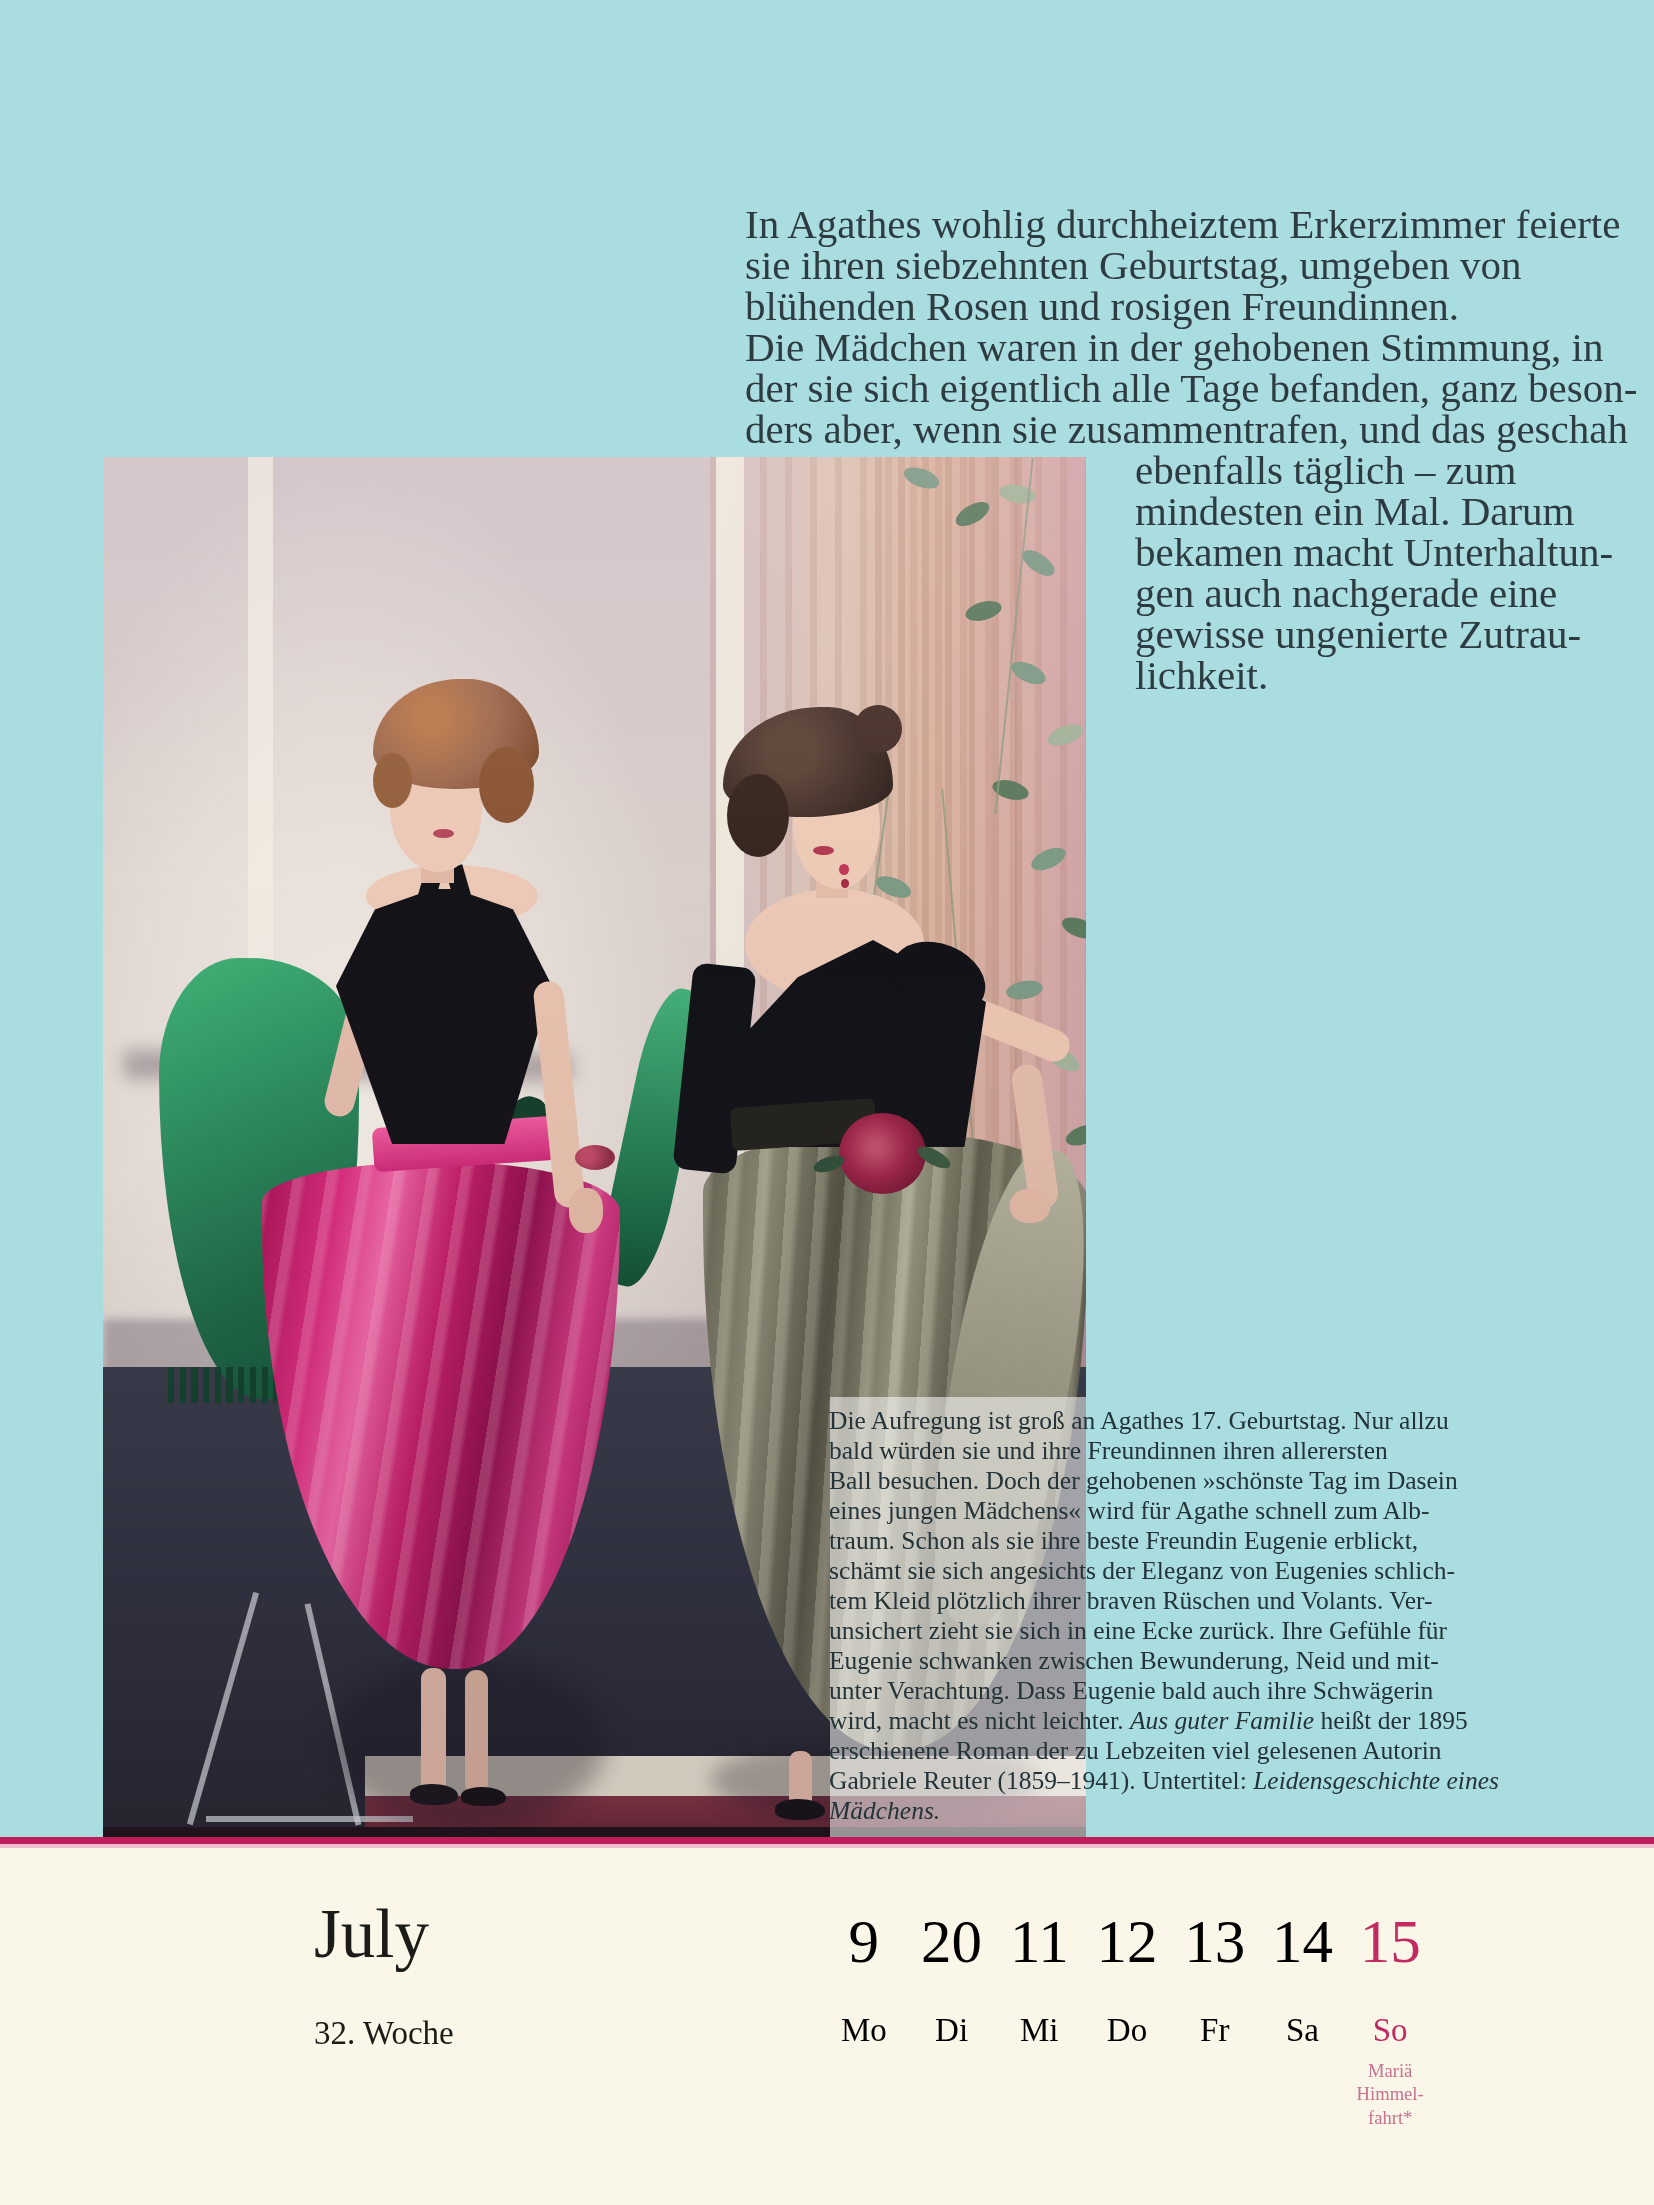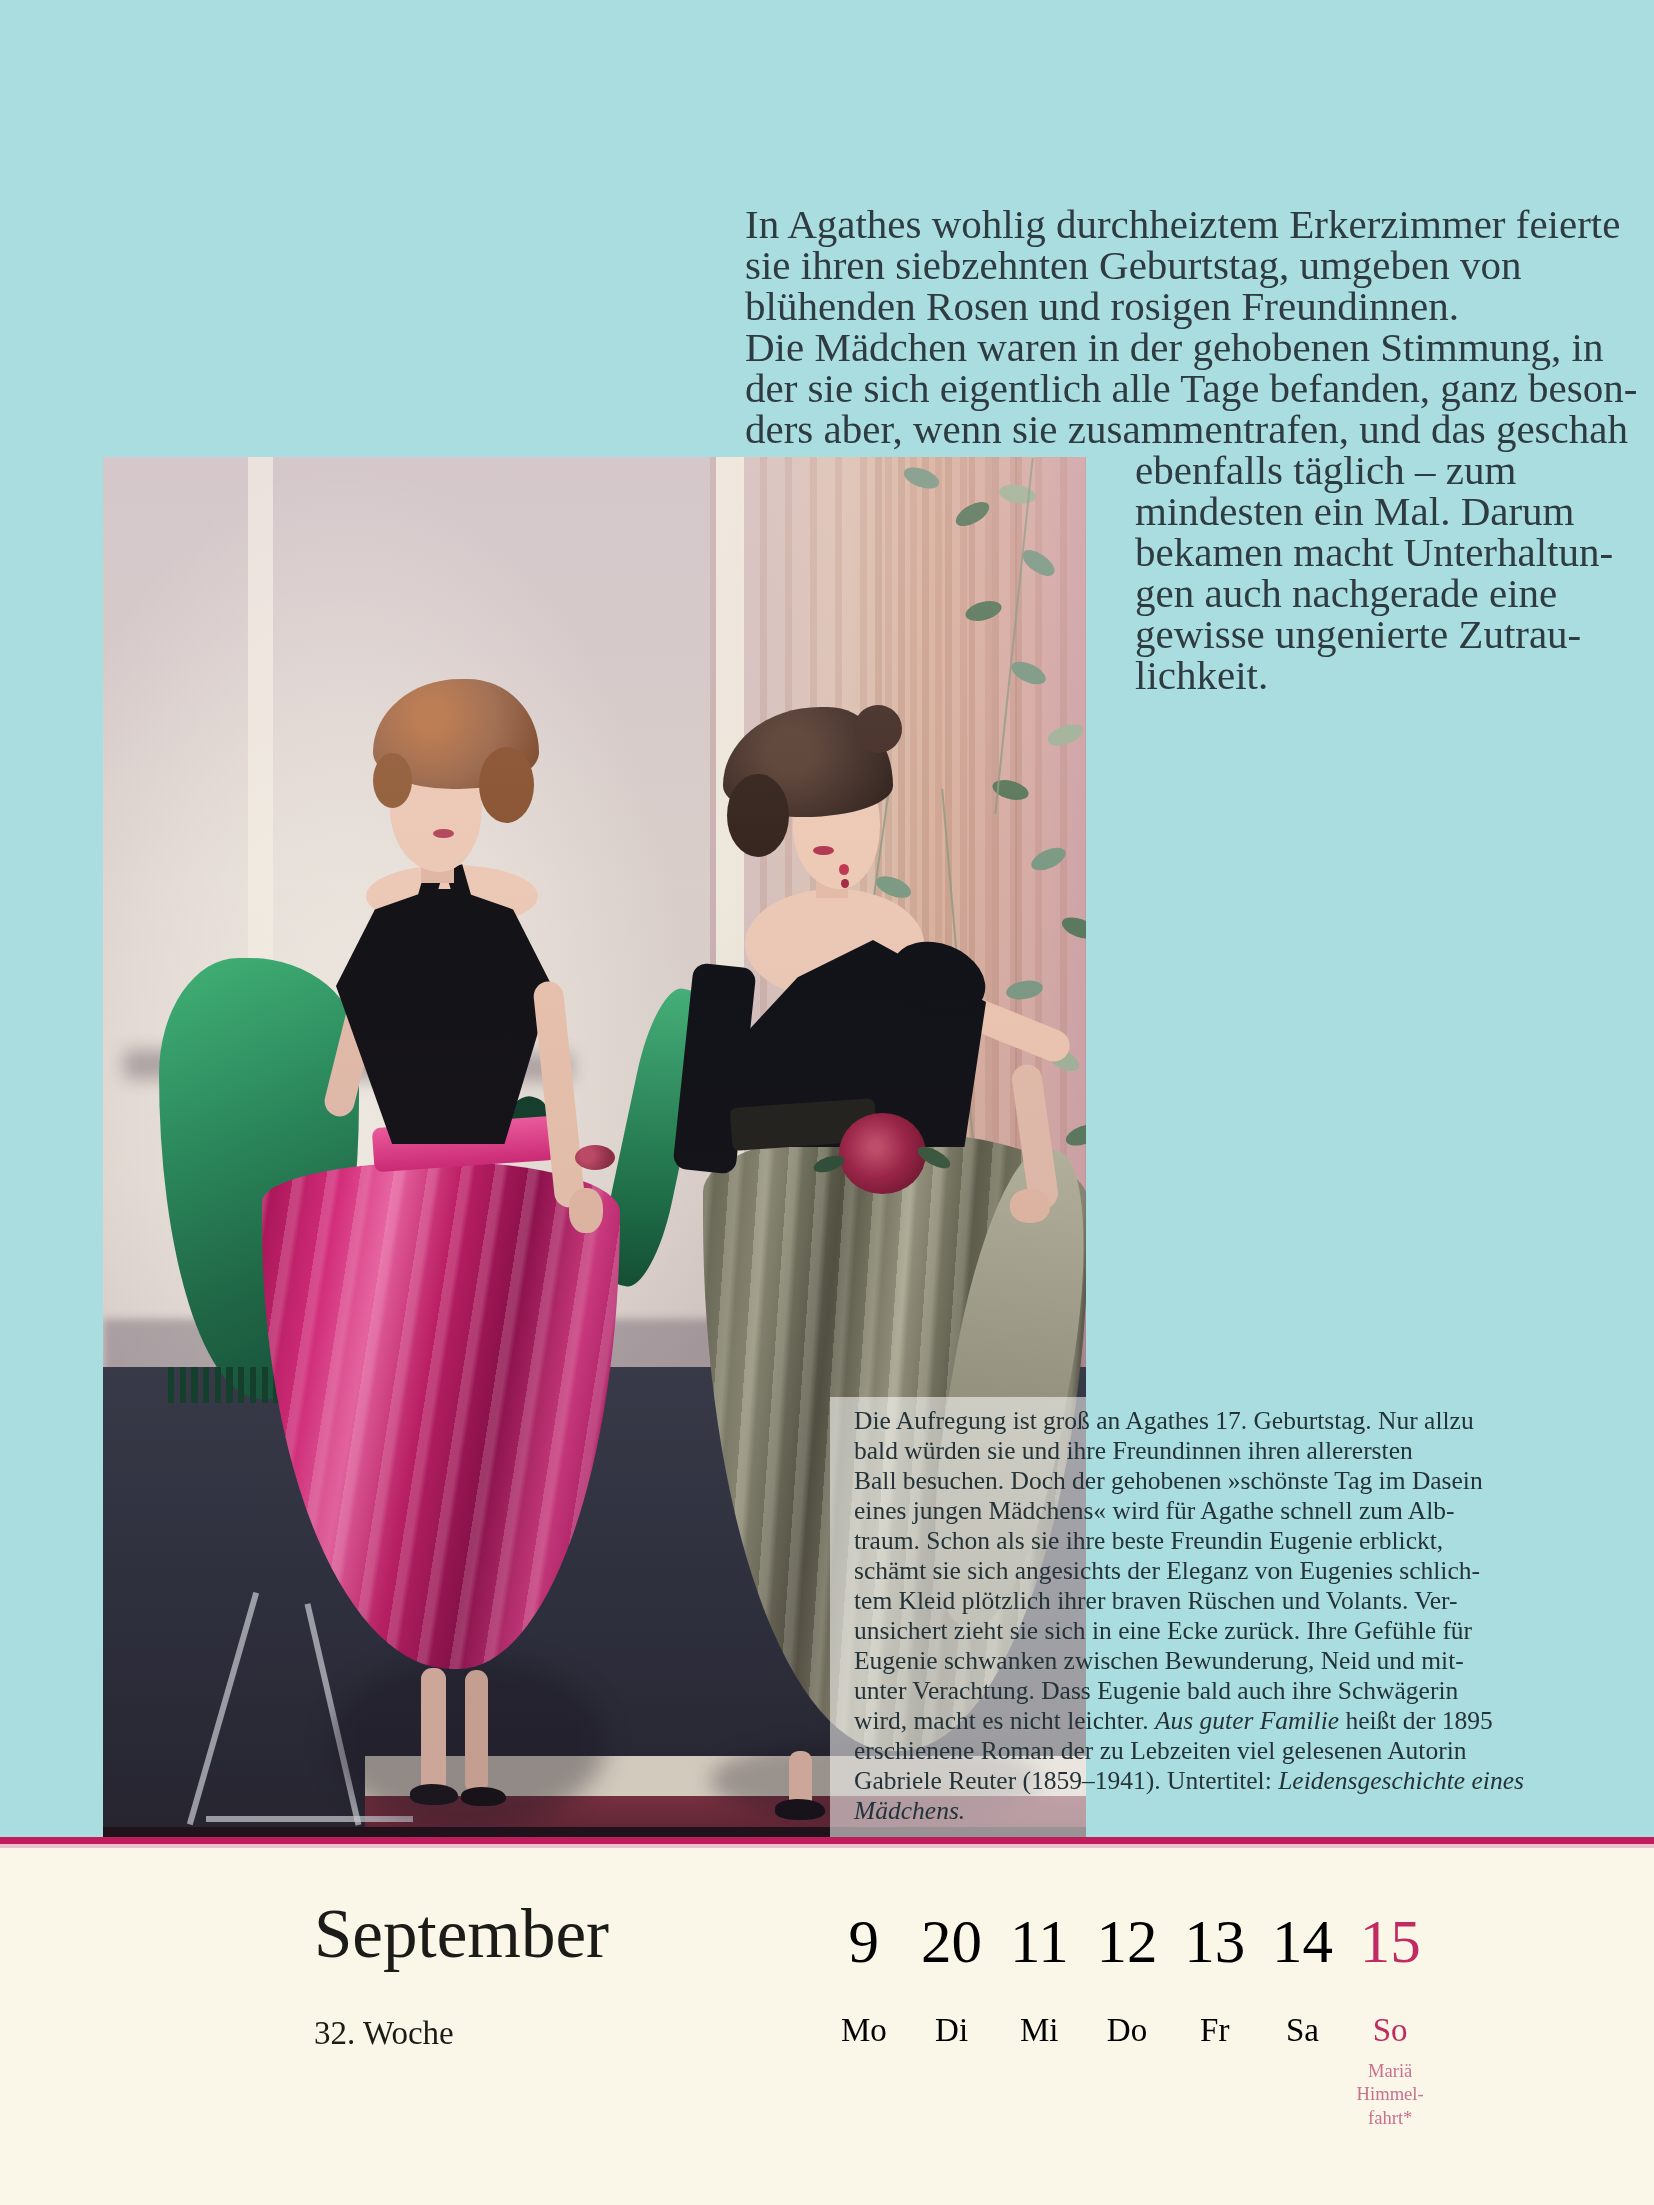--- a/index.html
+++ b/index.html
@@ -125,21 +125,21 @@
   .hairR3{left:751px;top:248px;width:48px;height:48px;border-radius:50%;background:#463029;transform:rotate(20deg);}
   .earringR{left:736px;top:407px;width:9.7px;height:11px;border-radius:50%;background:#c13a55;}
   .earringR2{left:738px;top:422px;width:7.6px;height:9px;border-radius:50%;background:#a52c45;}
   .legR{left:686px;top:1294px;width:23.4px;height:59px;border-radius:9.7px;background:#dcb4a2;}
   .shoeR{left:672px;top:1342px;width:50px;height:20.7px;border-radius:45% 55% 40% 40%;background:#131017;}
   .photo-tone{left:0;top:0;width:983px;height:1381px;
     background:linear-gradient(180deg, rgba(255,230,235,.12) 0%, rgba(0,0,0,0) 30%, rgba(60,40,60,.10) 90%);}
 
   
   .caption-overlay{position:absolute;left:830px;top:1397px;width:256px;height:440px;background:rgba(253,254,252,.55);}
-  .caption{position:absolute;left:854px;top:1406px;width:703px;color:#243338;}
+  .caption{position:absolute;left:829px;top:1406px;width:703px;color:#243338;}
   .cap-line{font-size:25.5px;line-height:30px;white-space:nowrap;}
   .cap-line .ital{font-style:italic;}
 
   
   .rule{position:absolute;left:0;top:1837px;width:1654px;height:6.9px;background:var(--rule);}
   .rule-light{position:absolute;left:0;top:1844px;width:1654px;height:4.1px;background:var(--rule-light);}
   .footer{position:absolute;left:0;top:1848px;width:1654px;height:357px;background:var(--cream);color:var(--ink-footer);}
   .month{position:absolute;left:314px;top:1900px;font-size:69px;line-height:69px;color:var(--ink-footer);}
   .week{position:absolute;left:314px;top:2014px;font-size:33px;line-height:39px;color:var(--ink-footer);}
   .date-grid{position:absolute;left:820px;top:1911px;width:614px;display:flex;}
@@ -287,21 +287,21 @@
       <div class="cap-line"><span>wird, macht es nicht leichter. </span><span class="ital">Aus guter Familie</span><span> heißt der 1895</span></div>
       <div class="cap-line"><span>erschienene Roman der zu Lebzeiten viel gelesenen Autorin</span></div>
       <div class="cap-line"><span>Gabriele Reuter (1859–1941). Untertitel: </span><span class="ital">Leidensgeschichte eines</span></div>
       <div class="cap-line"><span class="ital">Mädchens.</span></div>
     </div>
 
   <div class="rule"></div>
   <div class="rule-light"></div>
 
   <div class="footer"></div>
-  <div class="month">September</div>
+  <div class="month">July</div>
   <div class="week">32. Woche</div>
   <div class="date-grid">
       <div class="day-col">
         <div class="date">9</div>
         <div class="dayname">Mo</div>
       </div>
       <div class="day-col">
         <div class="date">20</div>
         <div class="dayname">Di</div>
       </div>

